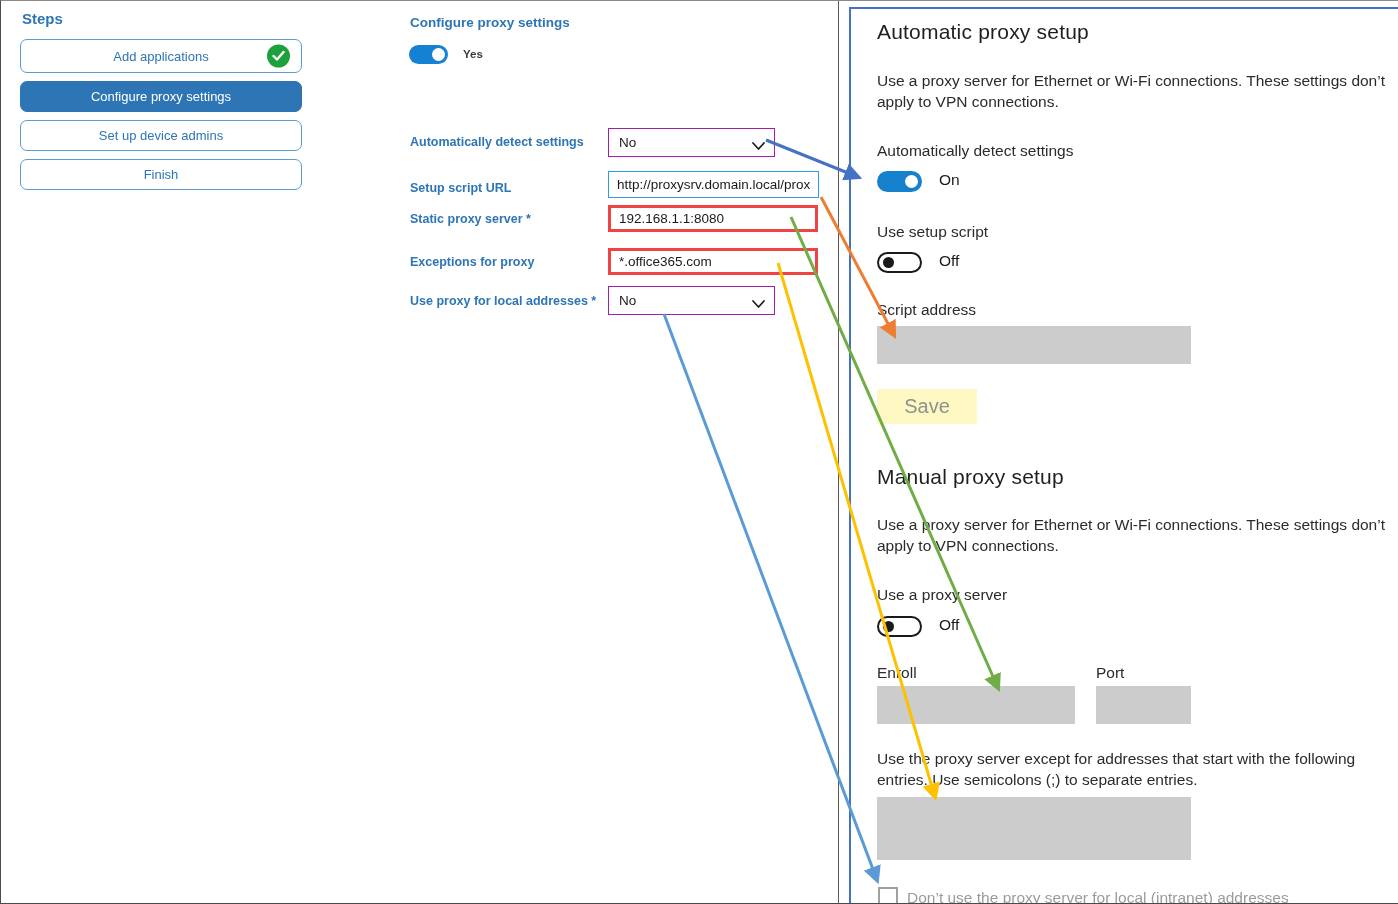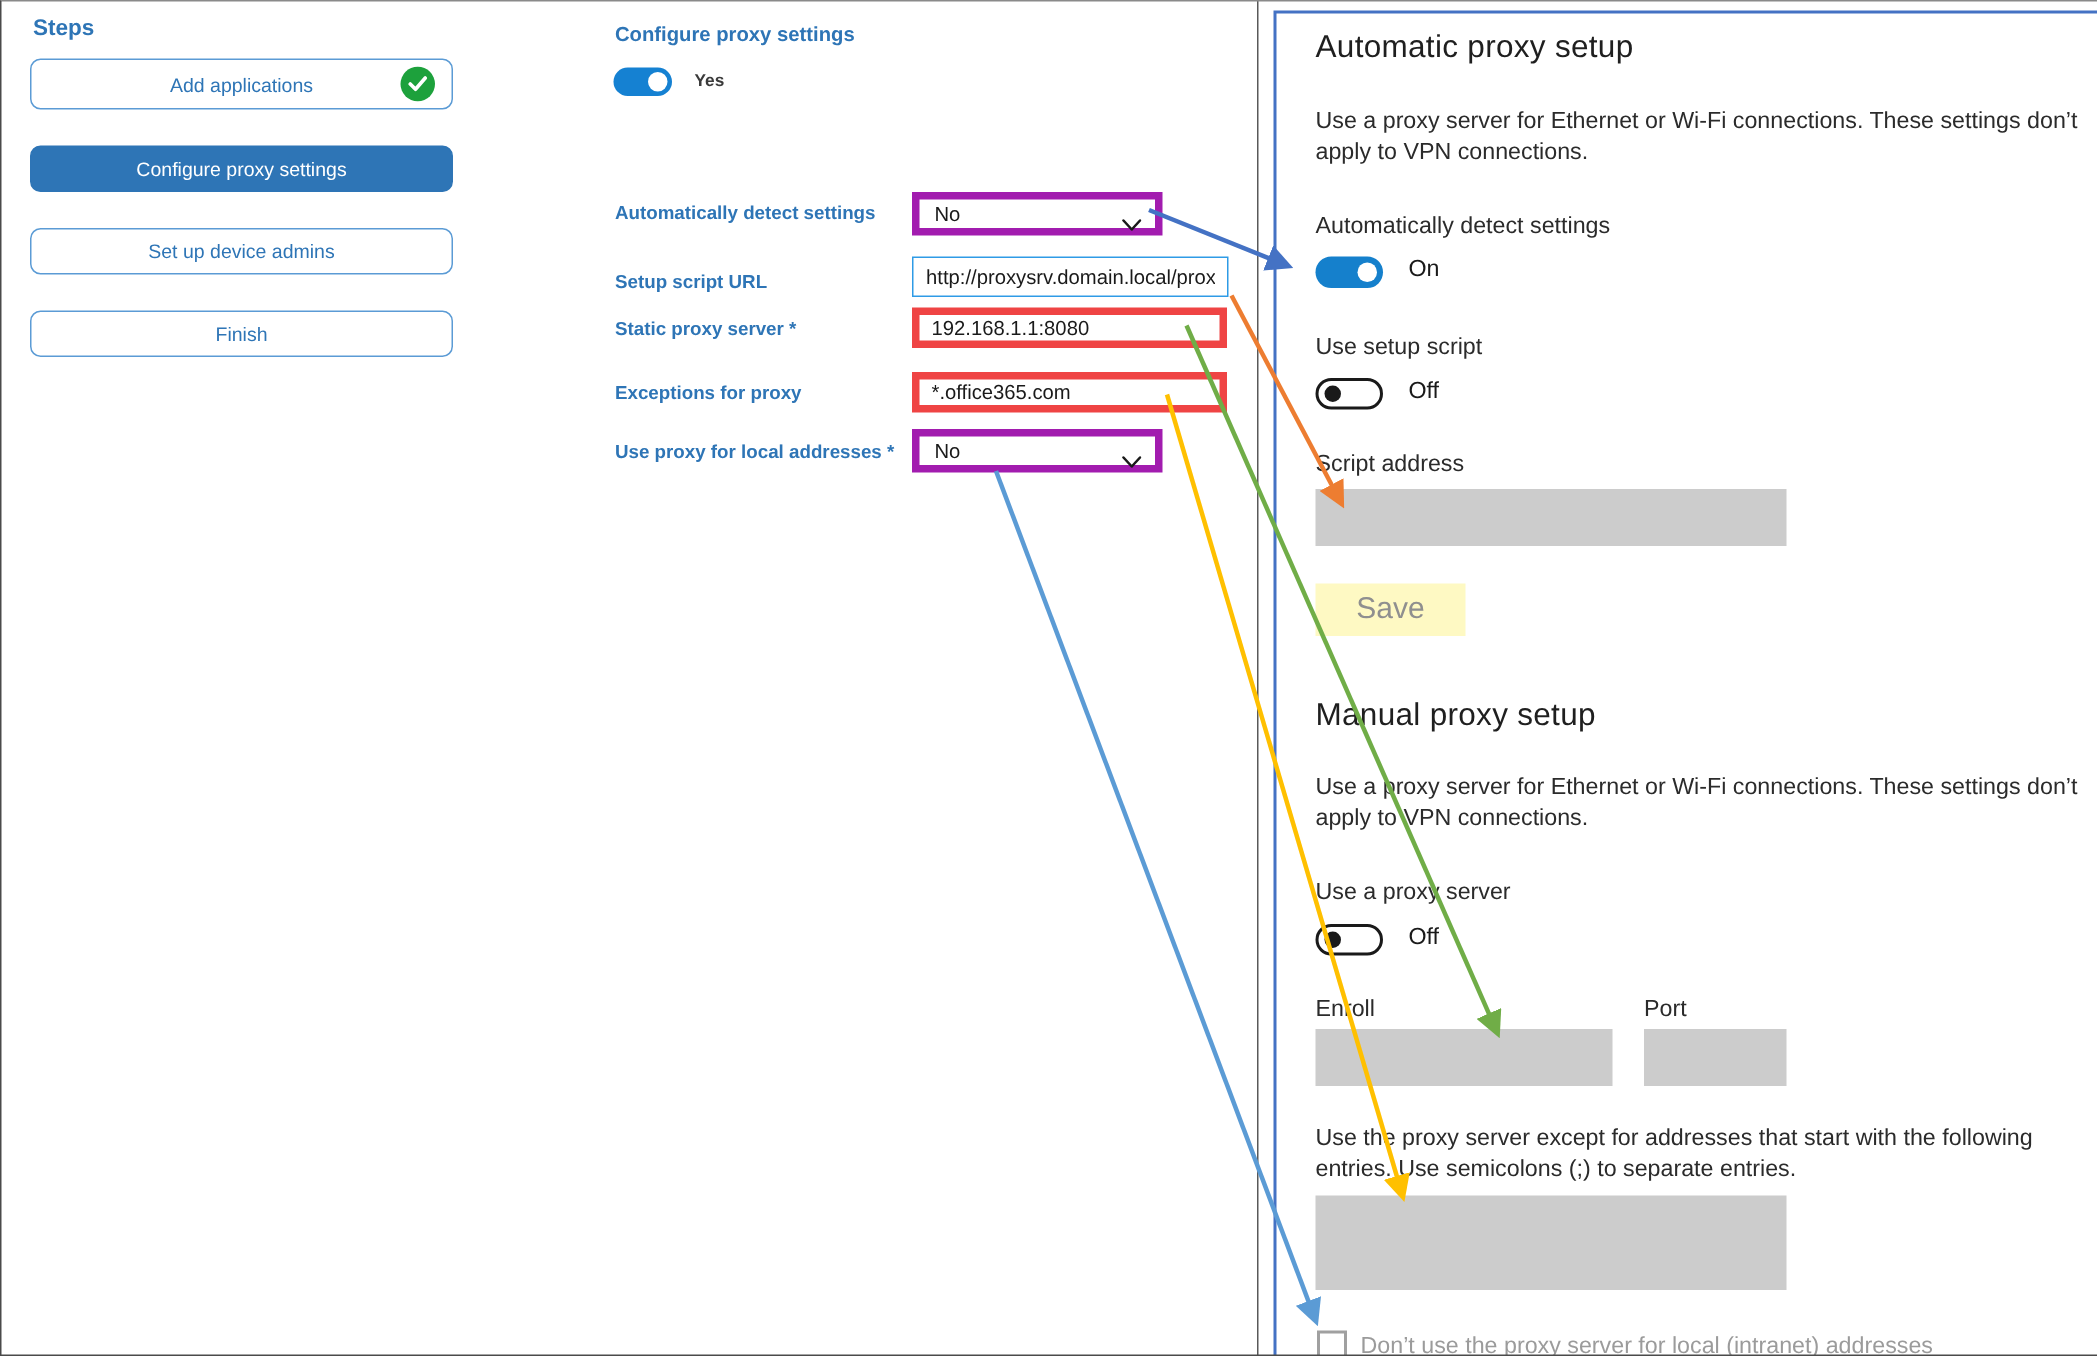--- a/index.html
+++ b/index.html
@@ -8,44 +8,44 @@
     background:#ffffff;
     font-family:"Liberation Sans","DejaVu Sans",sans-serif;
     -webkit-font-smoothing:antialiased;
   }
   #frame{position:absolute;inset:0;border-left:1px solid #4a4a4a;border-top:1px solid #8a8a8a;border-bottom:1px solid #4a4a4a;pointer-events:none;z-index:60;}
 
   
   #sidebar{position:absolute;left:20px;top:10px;width:282px;}
   .sb-title{font-size:15px;font-weight:bold;color:#2E75B6;margin:0 0 12px 2px;}
   .sb-btn{
-    position:relative;height:31px;margin-bottom:24px;border:1px solid #5B9BD5;border-radius:7px;
+    position:relative;height:31px;margin-bottom:8px;border:1px solid #5B9BD5;border-radius:7px;
     background:#fff;color:#2E75B6;font-size:13px;display:flex;align-items:center;justify-content:center;
     cursor:pointer;box-sizing:border-box;
   }
   .sb-btn.selected{background:#2E75B6;color:#ffffff;border-color:#2E75B6;}
   .sb-btn.first{height:34px;}
   .check-badge{position:absolute;right:11px;top:50%;transform:translateY(-50%);width:23px;height:23px;border-radius:50%;background:#1DA13C;display:flex;align-items:center;justify-content:center;}
 
   
   .form-title{position:absolute;left:410px;top:15px;font-size:13.5px;font-weight:bold;color:#2E75B6;}
   .yes-toggle{position:absolute;left:409px;top:45px;width:39px;height:19px;border-radius:10px;background:#1581D2;cursor:pointer;}
   .yes-toggle .knob{position:absolute;right:3px;top:3px;width:13px;height:13px;border-radius:50%;background:#fff;}
   .yes-label{position:absolute;left:463px;top:48px;font-size:11.5px;font-weight:bold;color:#3b3b3b;}
 
   .f-label{position:absolute;left:410px;font-size:12.5px;font-weight:bold;color:#2E75B6;}
   .f-input{
     position:absolute;left:608px;width:210px;height:27px;box-sizing:border-box;
-    border:5px solid #ef4444;background:#fff;font-size:13.5px;color:#1a1a1a;
+    border:3px solid #ef4444;background:#fff;font-size:13.5px;color:#1a1a1a;
     padding:0 8px;font-family:"Liberation Sans","DejaVu Sans",sans-serif;
   }
   .f-input.focused{border:1px solid #2E9BE6;}
   .f-select{
     position:absolute;left:608px;width:167px;height:29px;box-sizing:border-box;
-    border:5px solid #a21caf;background:#fff;font-size:13.5px;color:#1a1a1a;
+    border:1px solid #a21caf;background:#fff;font-size:13.5px;color:#1a1a1a;
     display:flex;align-items:center;padding:0 10px;cursor:pointer;
   }
   .f-select .chev{position:absolute;right:9px;top:10px;}
 
   
   #divider{position:absolute;left:838px;top:0;width:1px;height:904px;background:#595959;}
 
   
   #panel{
     position:absolute;left:849px;top:7px;width:560px;height:920px;

